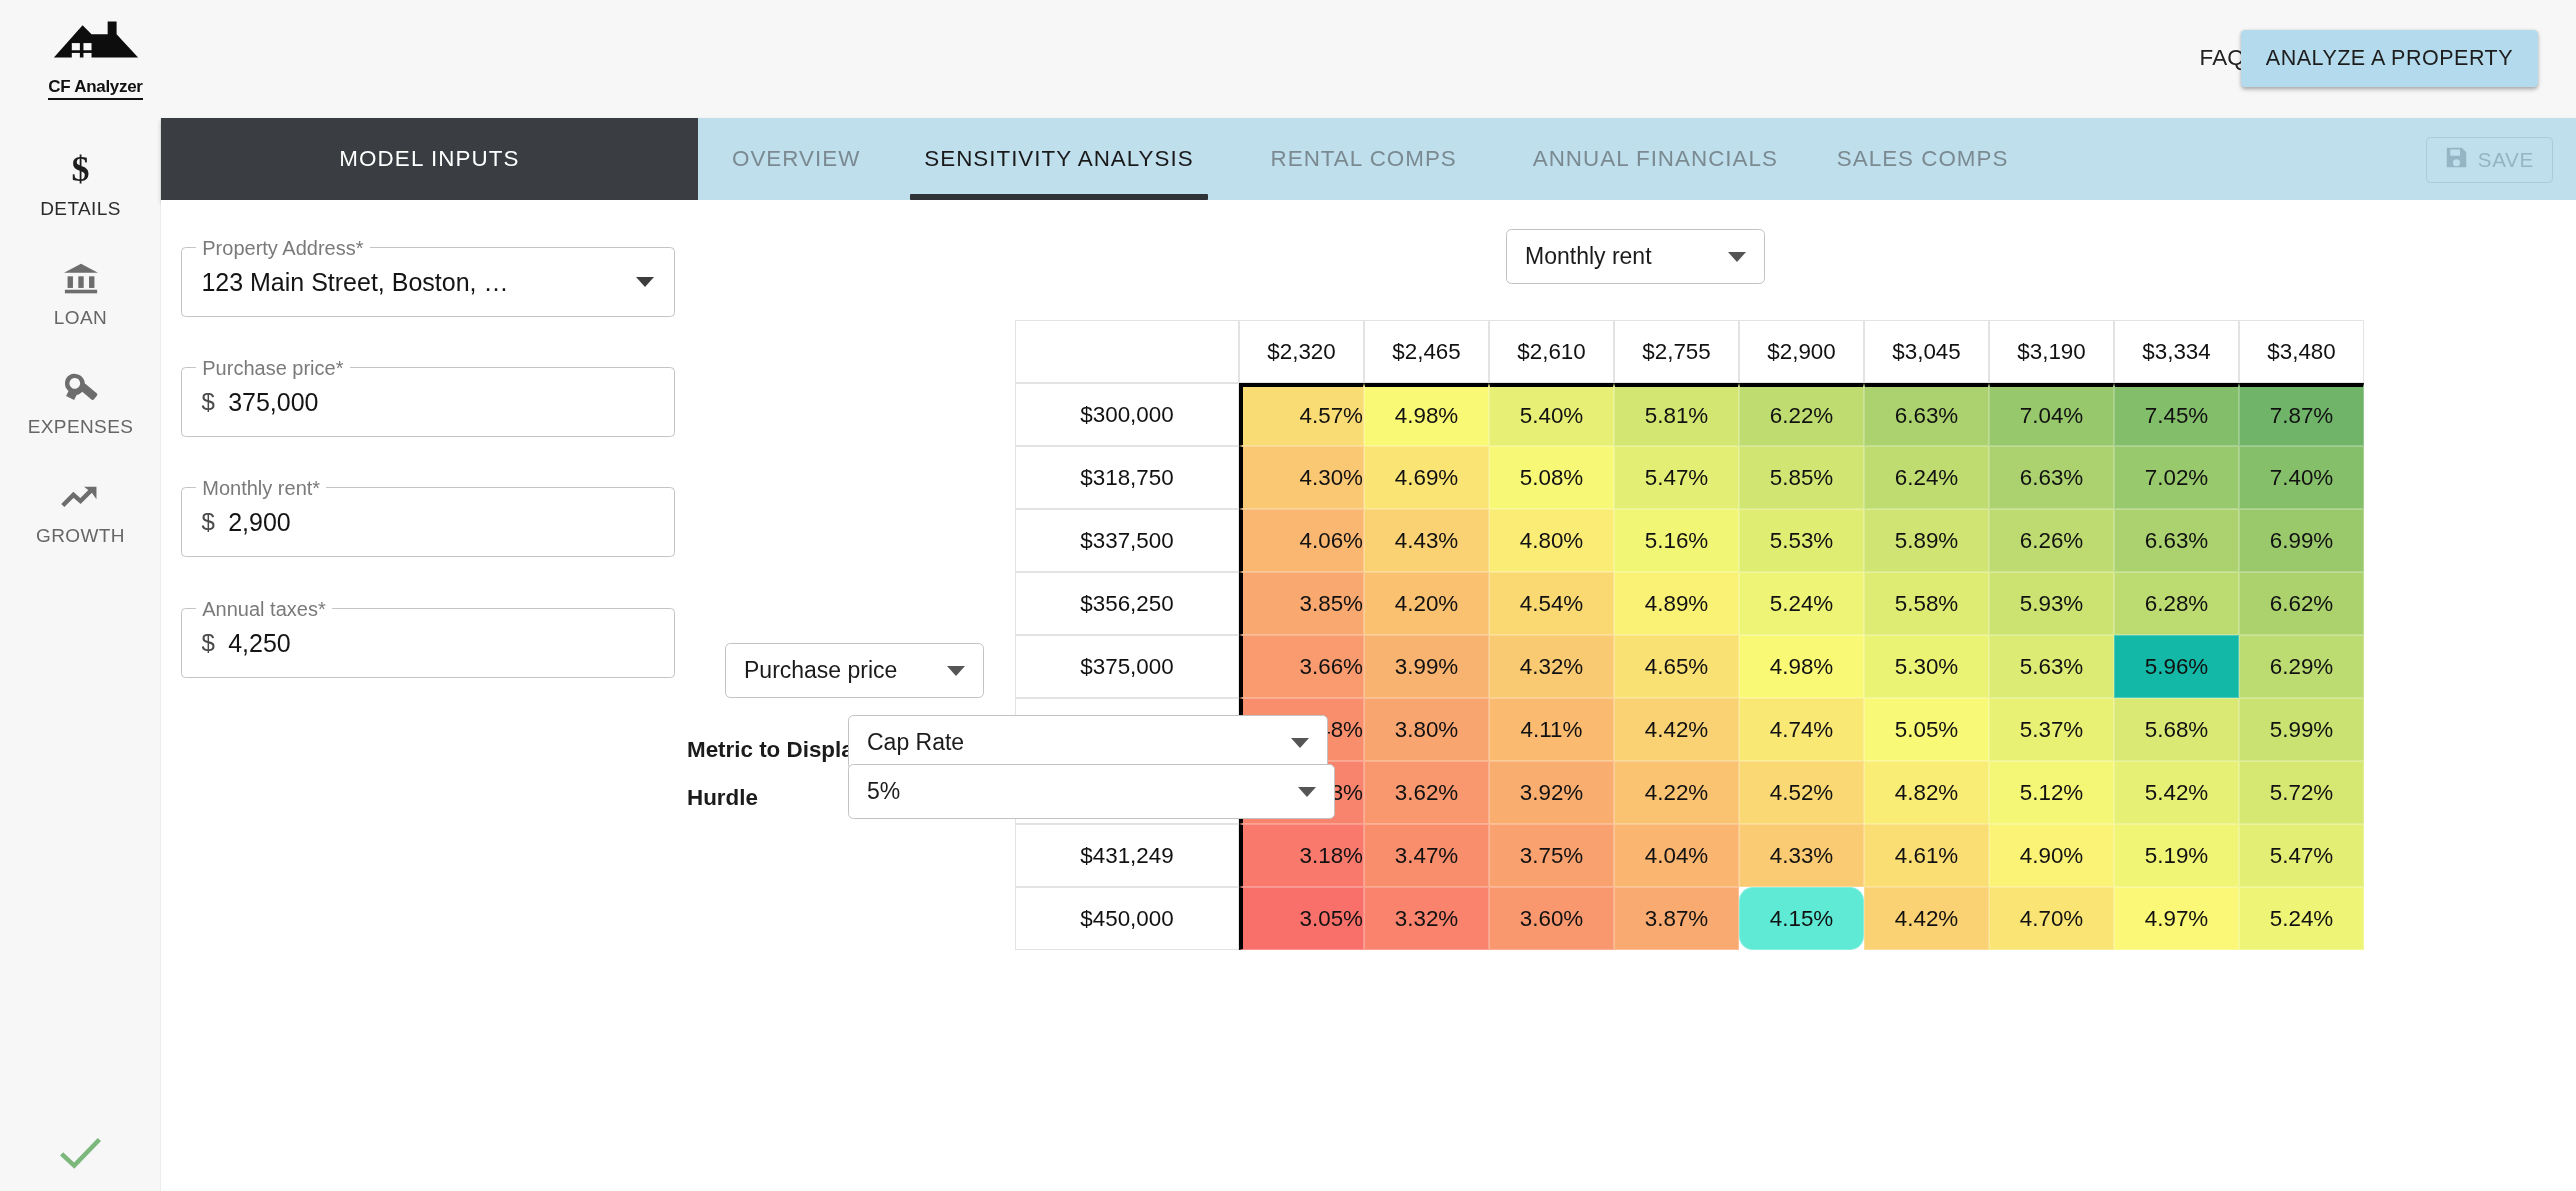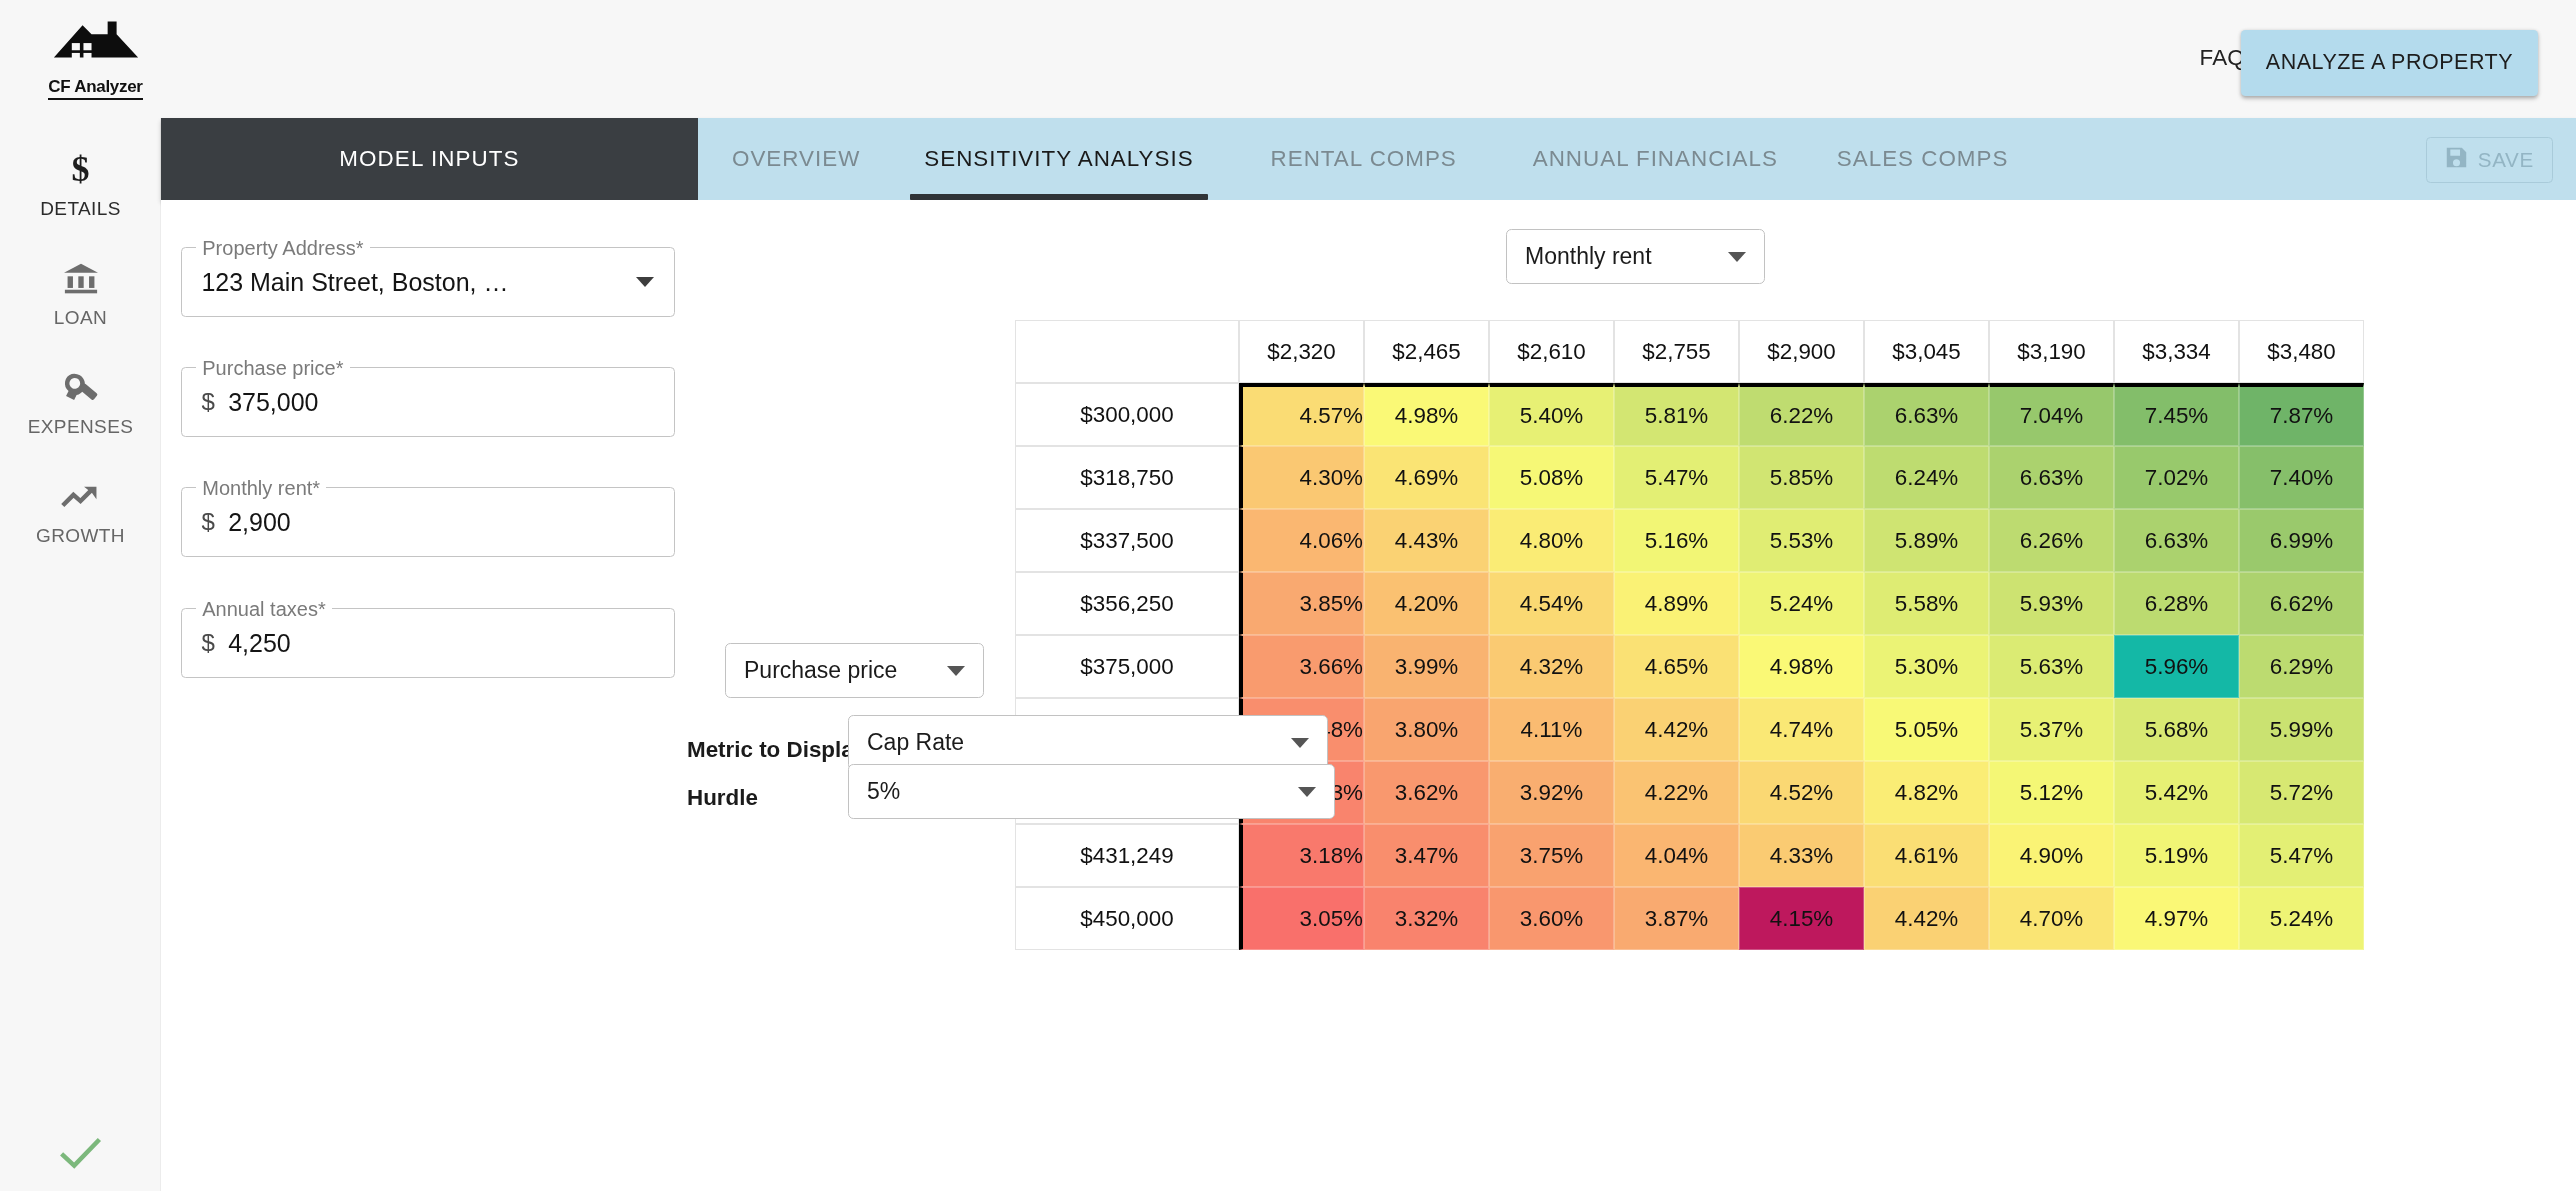--- a/index.html
+++ b/index.html
@@ -25,21 +25,21 @@
   #logo-text {
     font-size: 17px; font-weight: bold; letter-spacing: -0.3px;
     color: #111; margin-top: 16px; border-bottom: 2.7px solid #111; padding-bottom: 1.8px;
   }
   #faq-link {
     position: absolute; right: 331px; top: 45px;
     font-size: 22.4px; color: #222; cursor: pointer; letter-spacing: 0.2px;
   }
   #analyze-btn {
     position: absolute; right: 38px; top: 29.5px;
-    height: 66px; padding: 0 25px;
+    height: 57px; padding: 0 25px;
     background: #b4dbed; color: #1d1d1d;
     border: none; border-radius: 4.5px;
     font-size: 21.5px; letter-spacing: 0.5px;
     font-family: "Liberation Sans", sans-serif;
     box-shadow: 0 1.8px 3.6px rgba(0,0,0,.22), 0 2.7px 5.4px rgba(0,0,0,.12);
     cursor: pointer;
     display: flex; align-items: center; justify-content: center;
   }
 
   
@@ -398,21 +398,21 @@
           <td class="cell" style="background: rgb(250, 243, 117);">4.90%</td>
           <td class="cell" style="background: rgb(241, 245, 117);">5.19%</td>
           <td class="cell" style="background: rgb(227, 239, 116);">5.47%</td>
         </tr>
         <tr>
           <td class="rowlab">$450,000</td>
           <td class="cell firstcol" style="background: rgb(249, 112, 107);">3.05%</td>
           <td class="cell" style="background: rgb(249, 131, 109);">3.32%</td>
           <td class="cell" style="background: rgb(249, 151, 110);">3.60%</td>
           <td class="cell" style="background: rgb(249, 170, 112);">3.87%</td>
-          <td class="cell" style="background: #be185d;">4.15%</td>
+          <td class="cell" style="background: #5eead4; border-radius: 14px;">4.15%</td>
           <td class="cell" style="background: rgb(250, 209, 115);">4.42%</td>
           <td class="cell" style="background: rgb(250, 229, 116);">4.70%</td>
           <td class="cell" style="background: rgb(250, 248, 118);">4.97%</td>
           <td class="cell" style="background: rgb(238, 244, 117);">5.24%</td>
         </tr>
       </tbody>
   </table>
 
   <div class="ctl-label" style="left:526px; top:537px;">Metric to Display</div>
   <div class="selbox" style="left:687px; top:515px; width:480px; height:55px;">

